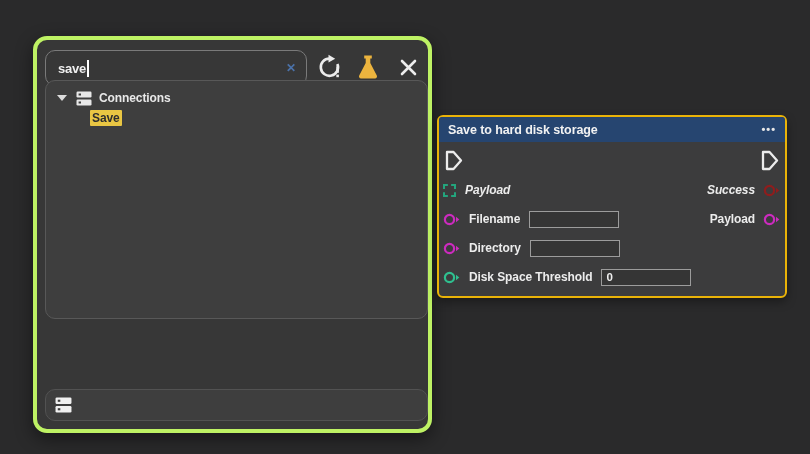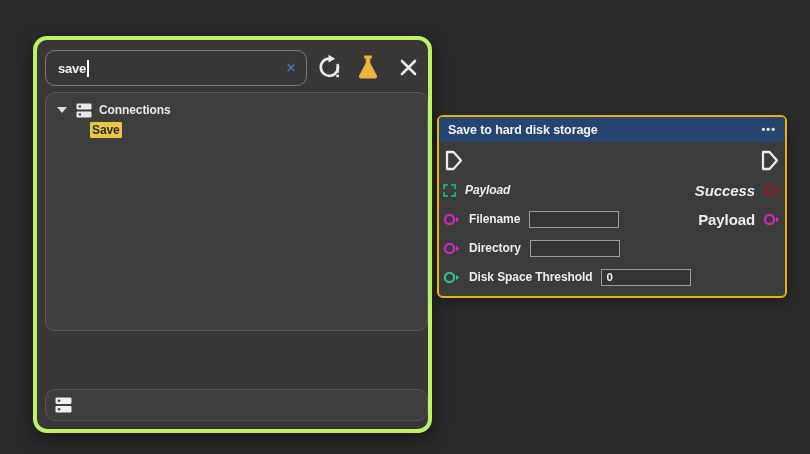--- a/index.html
+++ b/index.html
@@ -47,21 +47,21 @@
     display: flex; align-items: center; justify-content: center;
     cursor: pointer;
   }
   .tool-btn.refresh { left: 277px; }
   .tool-btn.flask   { left: 316px; }
   .tool-btn.close   { left: 356px; }
   .icon-wrap { display: flex; align-items: center; justify-content: center; }
 
   
   .tree {
-    position: absolute; left: 8px; top: 52px;
+    position: absolute; left: 8px; top: 40px;
     width: 383px; height: 239px;
     background: #3e3e3e;
     border: 1px solid #585858;
     border-radius: 10px;
     padding-top: 7px;
     overflow: hidden;
   }
   .tree-row {
     height: 20px;
     display: flex; align-items: center;
@@ -137,21 +137,21 @@
     height: 20px;
     display: flex; align-items: center; gap: 9px;
     font-size: 12px; font-weight: 700; color: #ececec;
     letter-spacing: -0.1px;
     white-space: nowrap;
   }
   .out-row {
     position: absolute; right: 5px;
     height: 20px;
     display: flex; align-items: center; gap: 8px;
-    font-size: 15px; font-weight: 700; color: #ececec;
+    font-size: 12px; font-weight: 700; color: #ececec;
     letter-spacing: -0.1px;
   }
   .r1 { top: 38px; font-style: italic; } .r2 { top: 67px; } .r3 { top: 96px; } .r4 { top: 125px; }
 
   .payload-box {
     width: 13px; height: 13px;
     border: 2px dashed #23a57d;
     flex: 0 0 auto;
     cursor: crosshair;
   }

